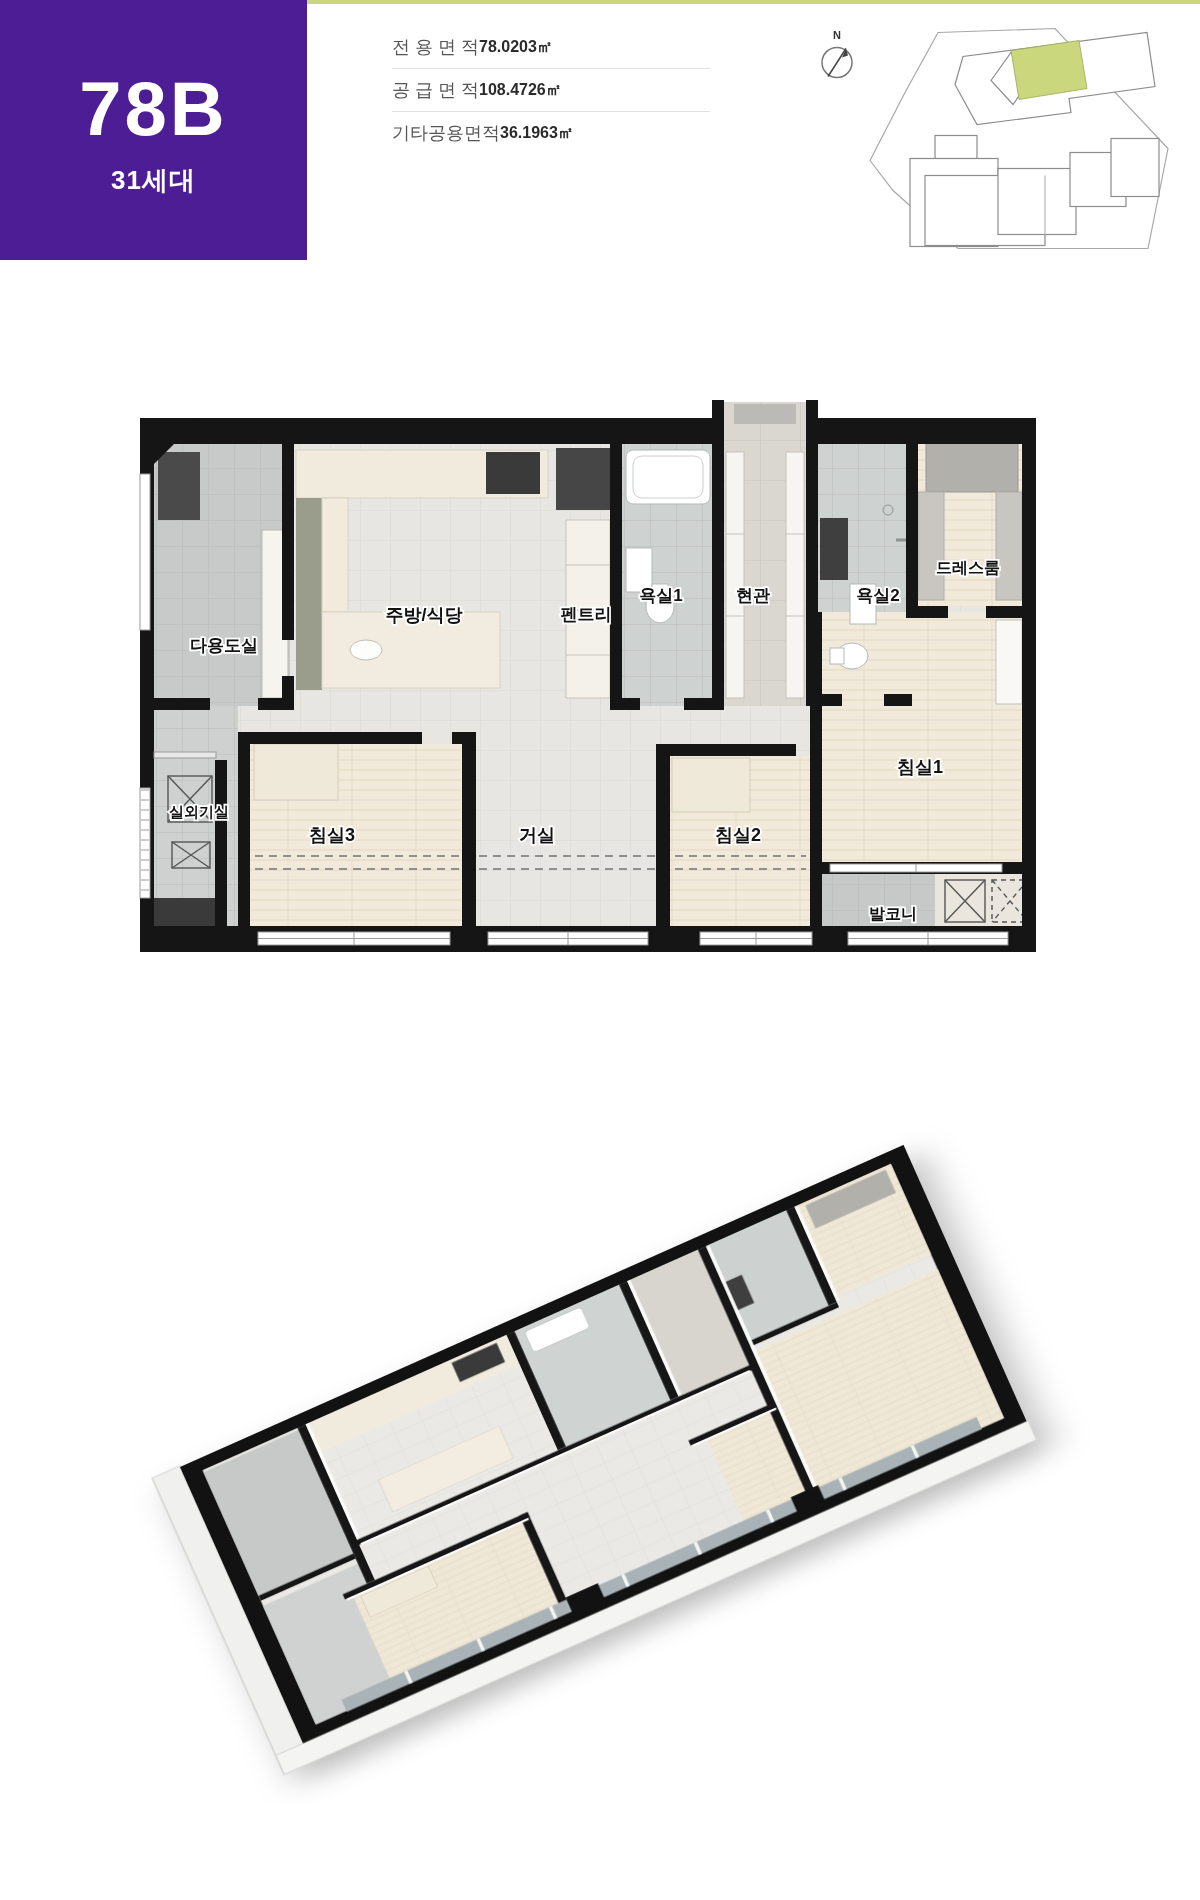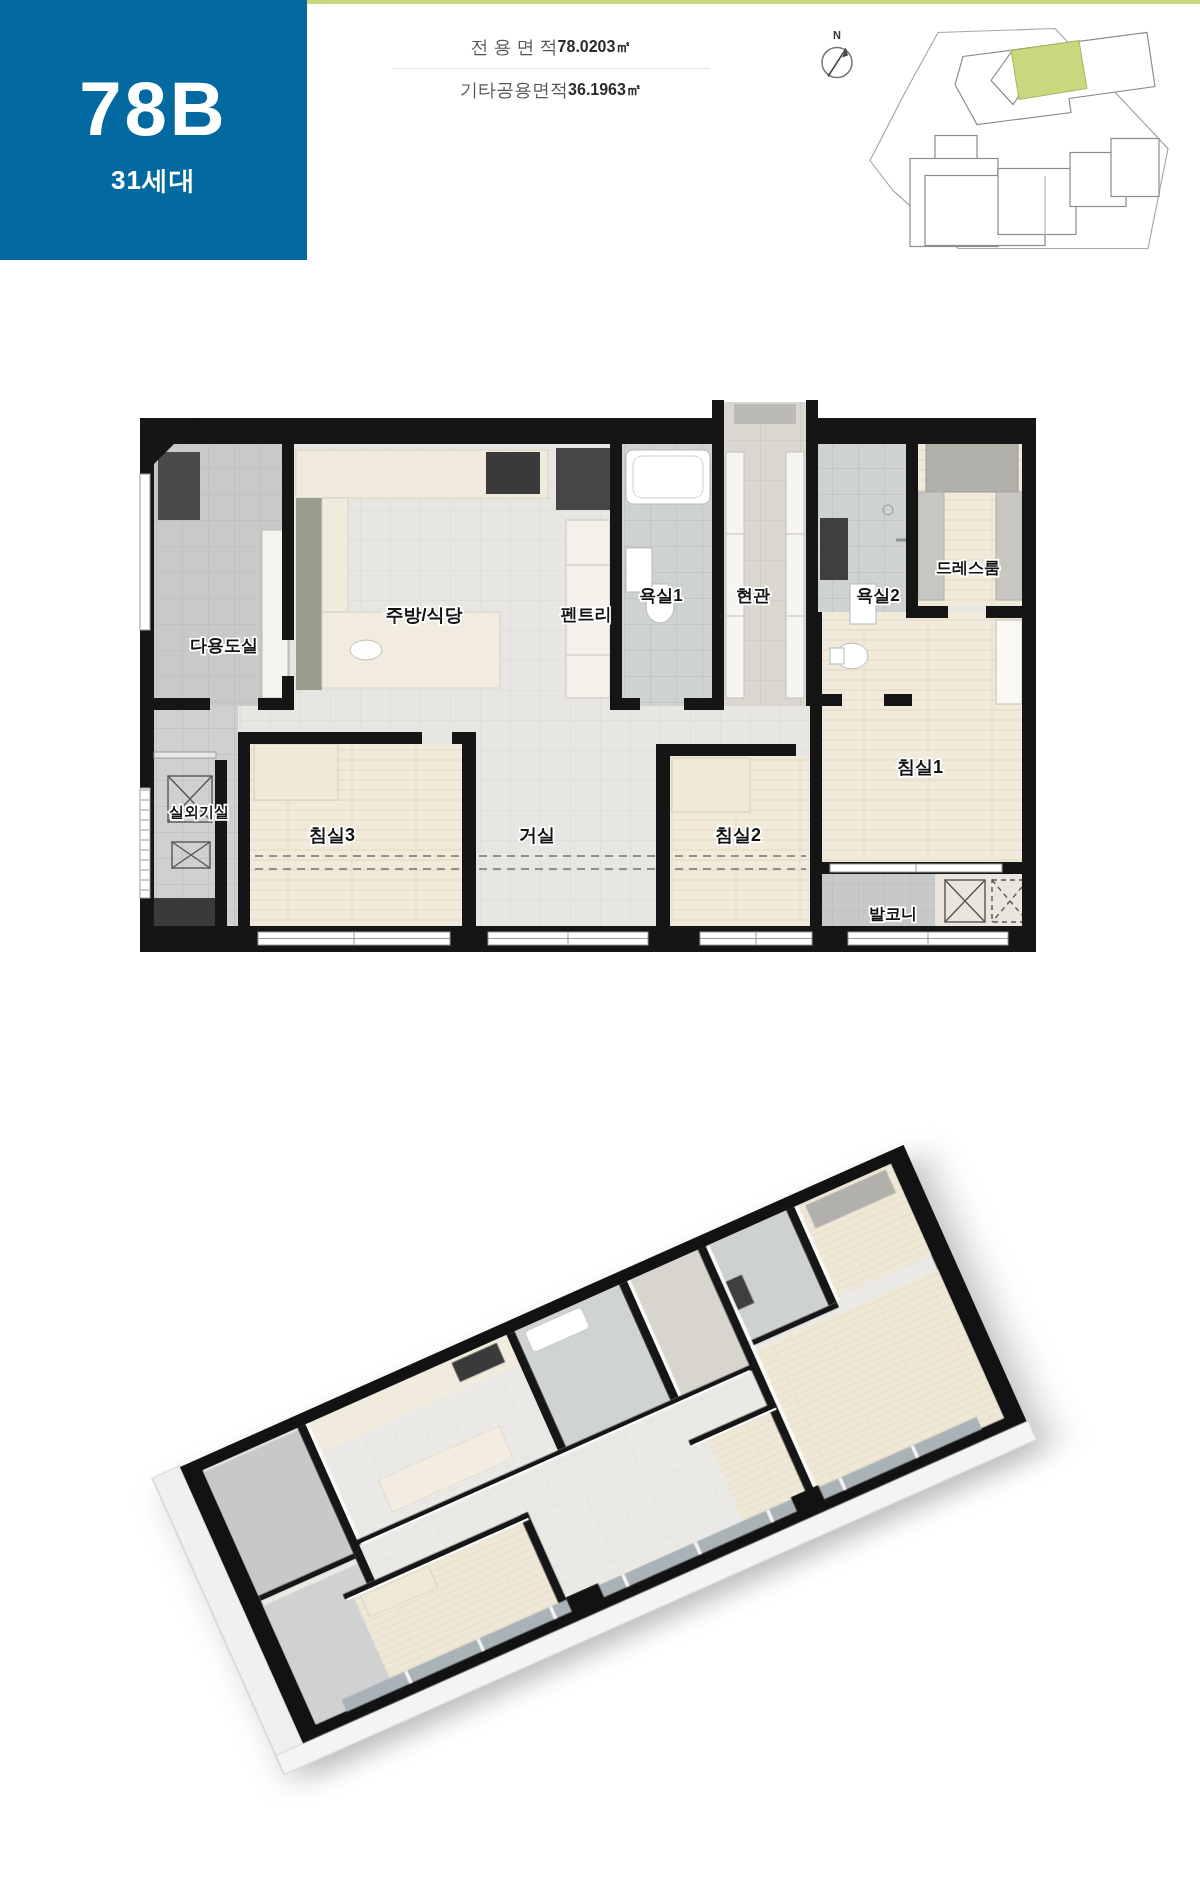--- a/index.html
+++ b/index.html
@@ -5,31 +5,31 @@
   html,body{margin:0;padding:0;}
   body{
     width:1200px;height:1900px;position:relative;background:#ffffff;
     font-family:"Liberation Sans","DejaVu Sans",sans-serif;
     overflow:hidden;
   }
   
   .top-line{position:absolute;left:0;top:0;width:1200px;height:4px;background:#cbd77c;}
   
   .unit-badge{
-    position:absolute;left:0;top:0;width:307px;height:260px;background:#0369a1;
+    position:absolute;left:0;top:0;width:307px;height:260px;background:#4c1d95;
     display:flex;flex-direction:column;align-items:center;justify-content:center;color:#fff;
   }
   .unit-badge .type{font-size:76px;font-weight:bold;letter-spacing:3px;line-height:1;margin-top:8px;}
   .unit-badge .count{font-size:26px;font-weight:bold;margin-top:16px;letter-spacing:1px;}
   
   .area-table{
     position:absolute;left:392px;top:26px;width:318px;
   }
   .area-row{
-    display:flex;justify-content:center;align-items:center;
+    display:flex;justify-content:flex-start;align-items:center;
     height:42px;border-bottom:1px solid #e2e2e2;
   }
   .area-row:last-child{border-bottom:none;}
   .area-row .lbl{font-size:18px;color:#555;}
   .area-row .val{font-size:16px;font-weight:bold;color:#2b2b2b;}
   
   .key-plan{position:absolute;left:815px;top:18px;width:370px;height:235px;}
   
   .plan-2d{position:absolute;left:130px;top:395px;width:920px;height:575px;}
   .plan-3d{position:absolute;left:90px;top:1075px;width:1010px;height:730px;}
@@ -48,20 +48,24 @@
 
 <div class="unit-badge">
   <div class="type">78B</div>
   <div class="count">31세대</div>
 </div>
 
 <div class="area-table" id="area-table">
     <div class="area-row">
       <span class="lbl">전 용 면 적</span>
       <span class="val">78.0203㎡</span>
+    </div>
+    <div class="area-row">
+      <span class="lbl">공 급 면 적</span>
+      <span class="val">108.4726㎡</span>
     </div>
     <div class="area-row">
       <span class="lbl">기타공용면적</span>
       <span class="val">36.1963㎡</span>
     </div>
   </div>
 
 <svg class="key-plan" viewBox="0 0 370 230">
 
   <g>

